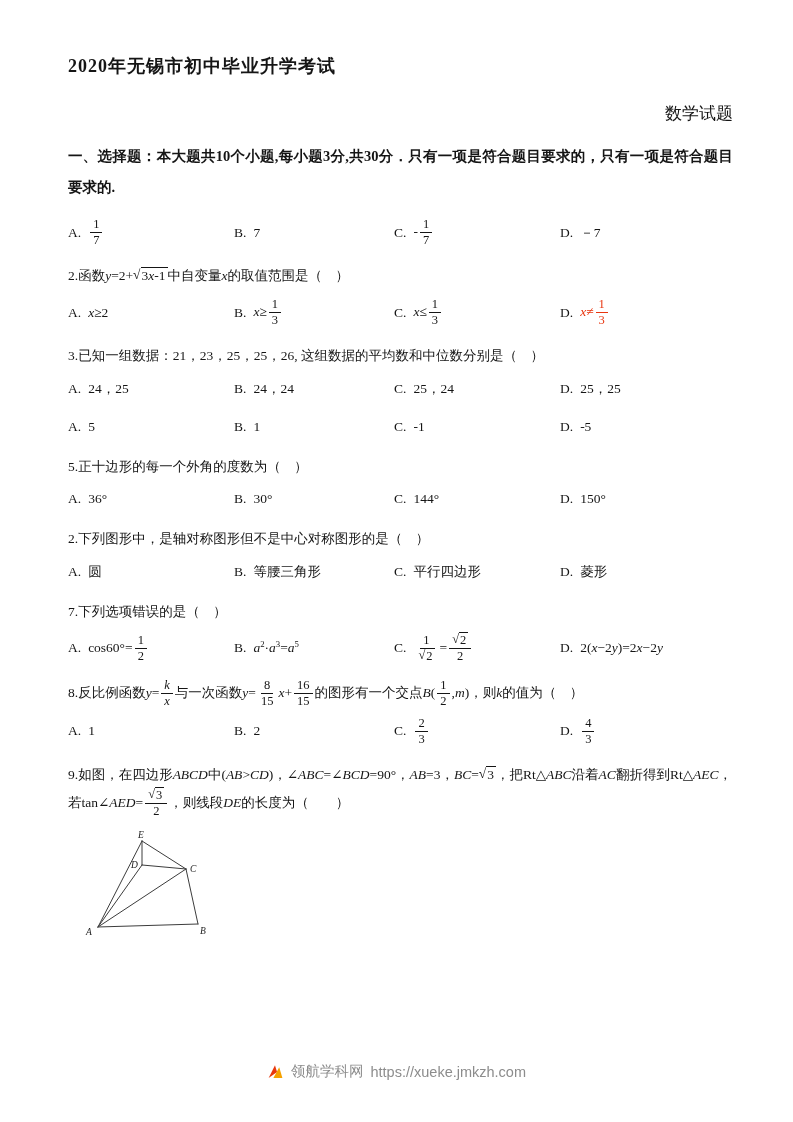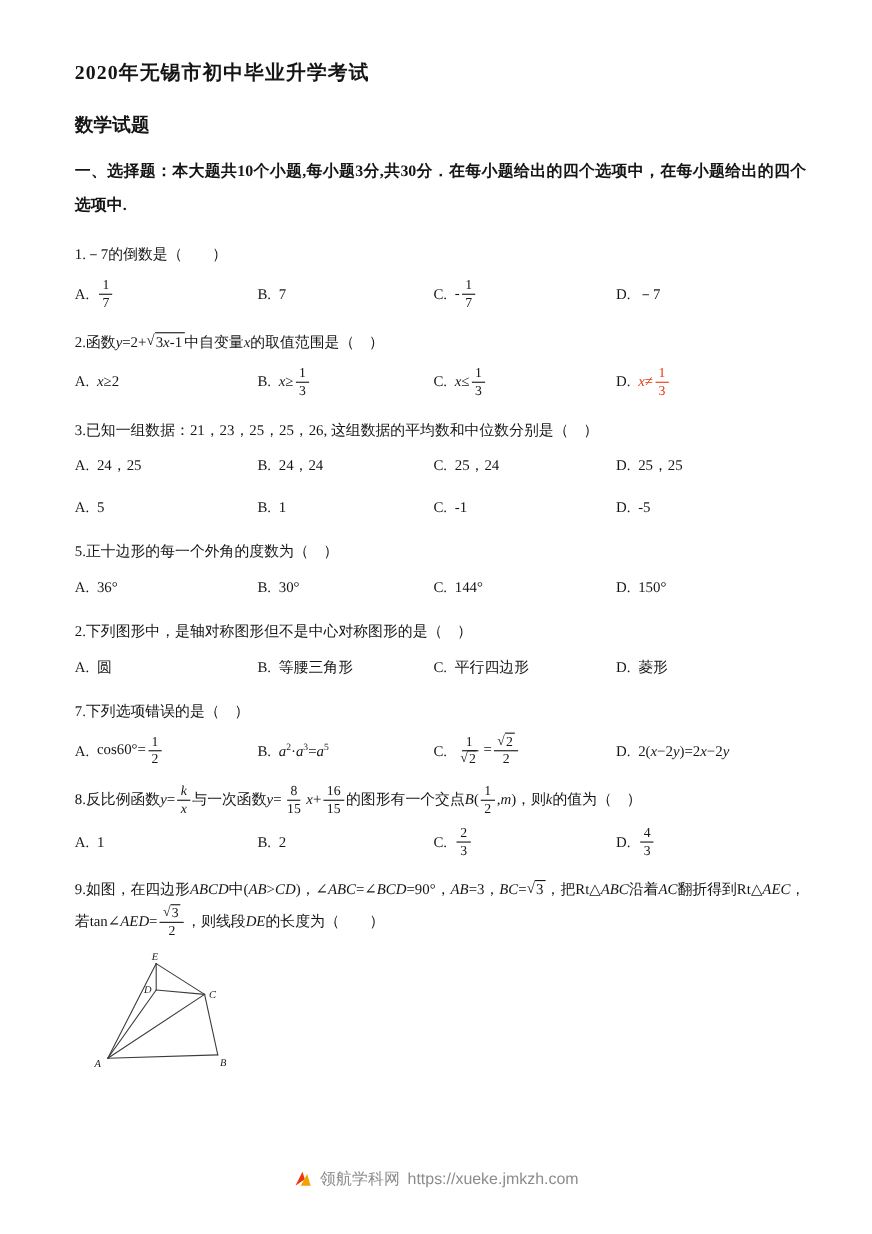--- a/index.html
+++ b/index.html
@@ -3,21 +3,21 @@
 <meta charset="utf-8">
 <style>
   *{margin:0;padding:0;box-sizing:border-box}
   html,body{background:#ffffff}
   body{
     width:793px;height:1122px;position:relative;overflow:hidden;
     font-family:"Liberation Serif","DejaVu Serif",serif;color:#151515;
   }
   .content{padding:54px 60px 0 68px}
   .title{text-align:left;font-size:18px;font-weight:bold;letter-spacing:1px}
-  .subtitle{text-align:left;font-size:17px;font-weight:bold;margin-top:24px}
+  .subtitle{text-align:right;font-size:17px;font-weight:normal;margin-top:24px}
   .section-heading{margin-top:16px;font-size:14.5px;font-weight:bold;line-height:2.15;text-align:justify}
   .question{margin-top:14px}
   .stem{font-size:13.5px;line-height:2.05}
   .options{
     display:grid;grid-template-columns:166px 160px 166px auto;
     margin-top:7px;font-size:13.5px;align-items:center;min-height:24px
   }
   .opt{display:flex;align-items:center;gap:7px;white-space:nowrap}
   .olabel{display:inline-block}
   
@@ -42,24 +42,23 @@
   }
 </style>
 </head>
 <body>
 
 <div class="content">
 
   <h1 class="title">2020年无锡市初中毕业升学考试</h1>
   <h2 class="subtitle">数学试题</h2>
 
-  <p class="section-heading">一、选择题：本大题共10个小题,每小题3分,共30分．在每小题给出的四个选项中，在每小题给出的四个选项中.</p>
-
-  <section class="question">
-    <p class="stem">1.－7的倒数是（　　）</p>
+  <p class="section-heading">一、选择题：本大题共10个小题,每小题3分,共30分．只有一项是符合题目要求的，只有一项是符合题目要求的.</p>
+
+  <section class="question">
     <div class="options">
       <div class="opt">
           <span class="olabel">A.</span>
           <span class="oval"><span class="frac">
               <span class="fn">1</span>
               <span class="fd">7</span>
             </span></span>
         </div>
       <div class="opt">
           <span class="olabel">B.</span>

